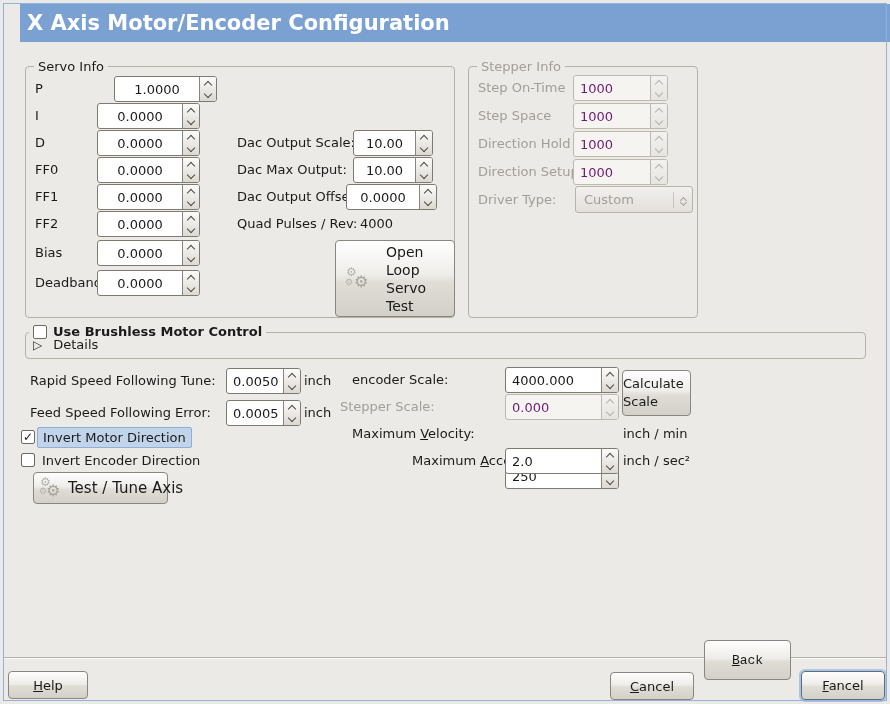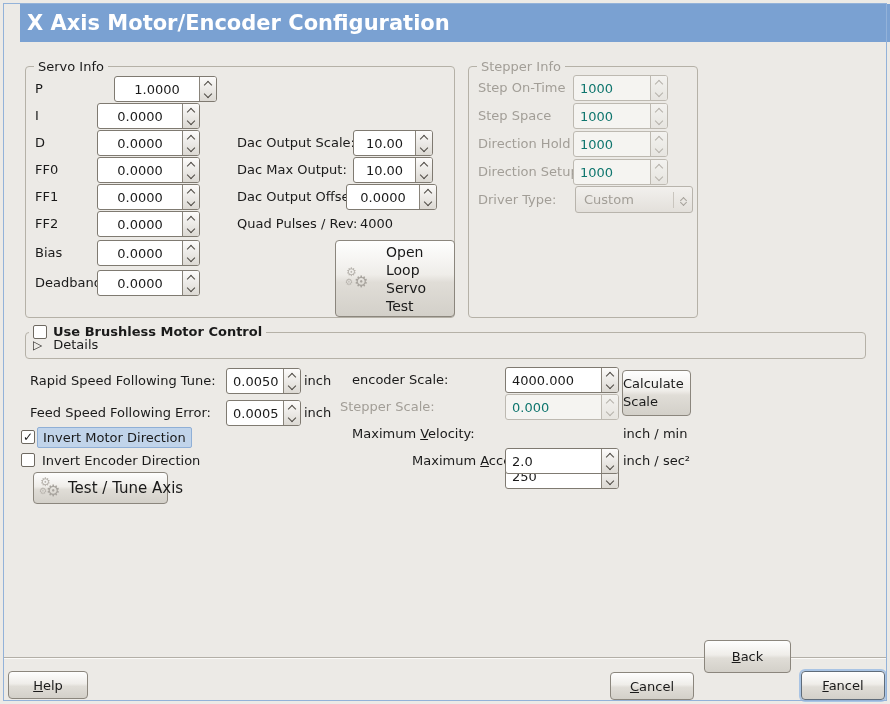--- a/index.html
+++ b/index.html
@@ -20,21 +20,21 @@
         border-radius:3px;box-sizing:border-box;}
   .spin .val{flex:1;padding:0 6px;display:flex;align-items:center;overflow:hidden;}
   .spin.center .val{justify-content:center;padding:0 2px;}
   .spin .btns{width:16px;display:flex;flex-direction:column;border-left:1px solid #89847b;
               background:linear-gradient(#fcfbfa,#dcd9d3);border-radius:0 2px 2px 0;}
   .spin .btns>div{flex:1;display:flex;align-items:center;justify-content:center;}
   .chev{width:5px;height:5px;border-left:1.5px solid #4e4a44;border-top:1.5px solid #4e4a44;
         transform:rotate(45deg);margin-top:3px;}
   .chev.dn{transform:rotate(225deg);margin-top:-3px;}
   .spin.dis{background:#f5f4f1;border-color:#bdb9b1;}
-  .spin.dis .val{color:#0f766e;}
+  .spin.dis .val{color:#701a75;}
   .spin.dis .btns{border-left-color:#bdb9b1;background:linear-gradient(#f3f2ef,#e7e5e0);}
   .spin.dis .chev{border-color:#b6b2ab;}
   
   .btn{position:absolute;box-sizing:border-box;border:1px solid #8b867d;border-radius:4px;
        background:linear-gradient(#fefefe,#efede9 45%,#e0ddd7 55%,#d3d0c9);
        display:flex;align-items:center;justify-content:center;white-space:nowrap;cursor:default;}
   .btn.focus{border-color:#5f6c7a;box-shadow:0 0 0 2px #a9c4e4;}
   .btn .mnwrap{display:inline;}
   .mn{text-decoration:underline;}
   
@@ -403,19 +403,19 @@
   <div class="unit" style="left:623px;top:448px;">inch / sec²</div>
 
   <div class="sep"></div>
 
   <div class="btn" style="left:8px;top:671px;width:80px;height:28px;">
     <span class="mnwrap"><span class="mn">H</span><span>elp</span></span>
   </div>
   <div class="btn" style="left:610px;top:672px;width:84px;height:28px;">
     <span class="mnwrap"><span class="mn">C</span><span>ancel</span></span>
   </div>
-  <div class="btn" style="left:704px;top:640px;width:87px;height:33px;">
+  <div class="btn" style="left:704px;top:640px;width:87px;height:40px;font-family:Liberation Mono, monospace;">
     <span class="mnwrap"><span class="mn">B</span><span>ack</span></span>
   </div>
   <div class="btn focus" style="left:801px;top:671px;width:84px;height:29px;">
     <span class="mnwrap"><span class="mn">F</span><span>ancel</span></span>
   </div>
 </div>
 
 </body></html>

